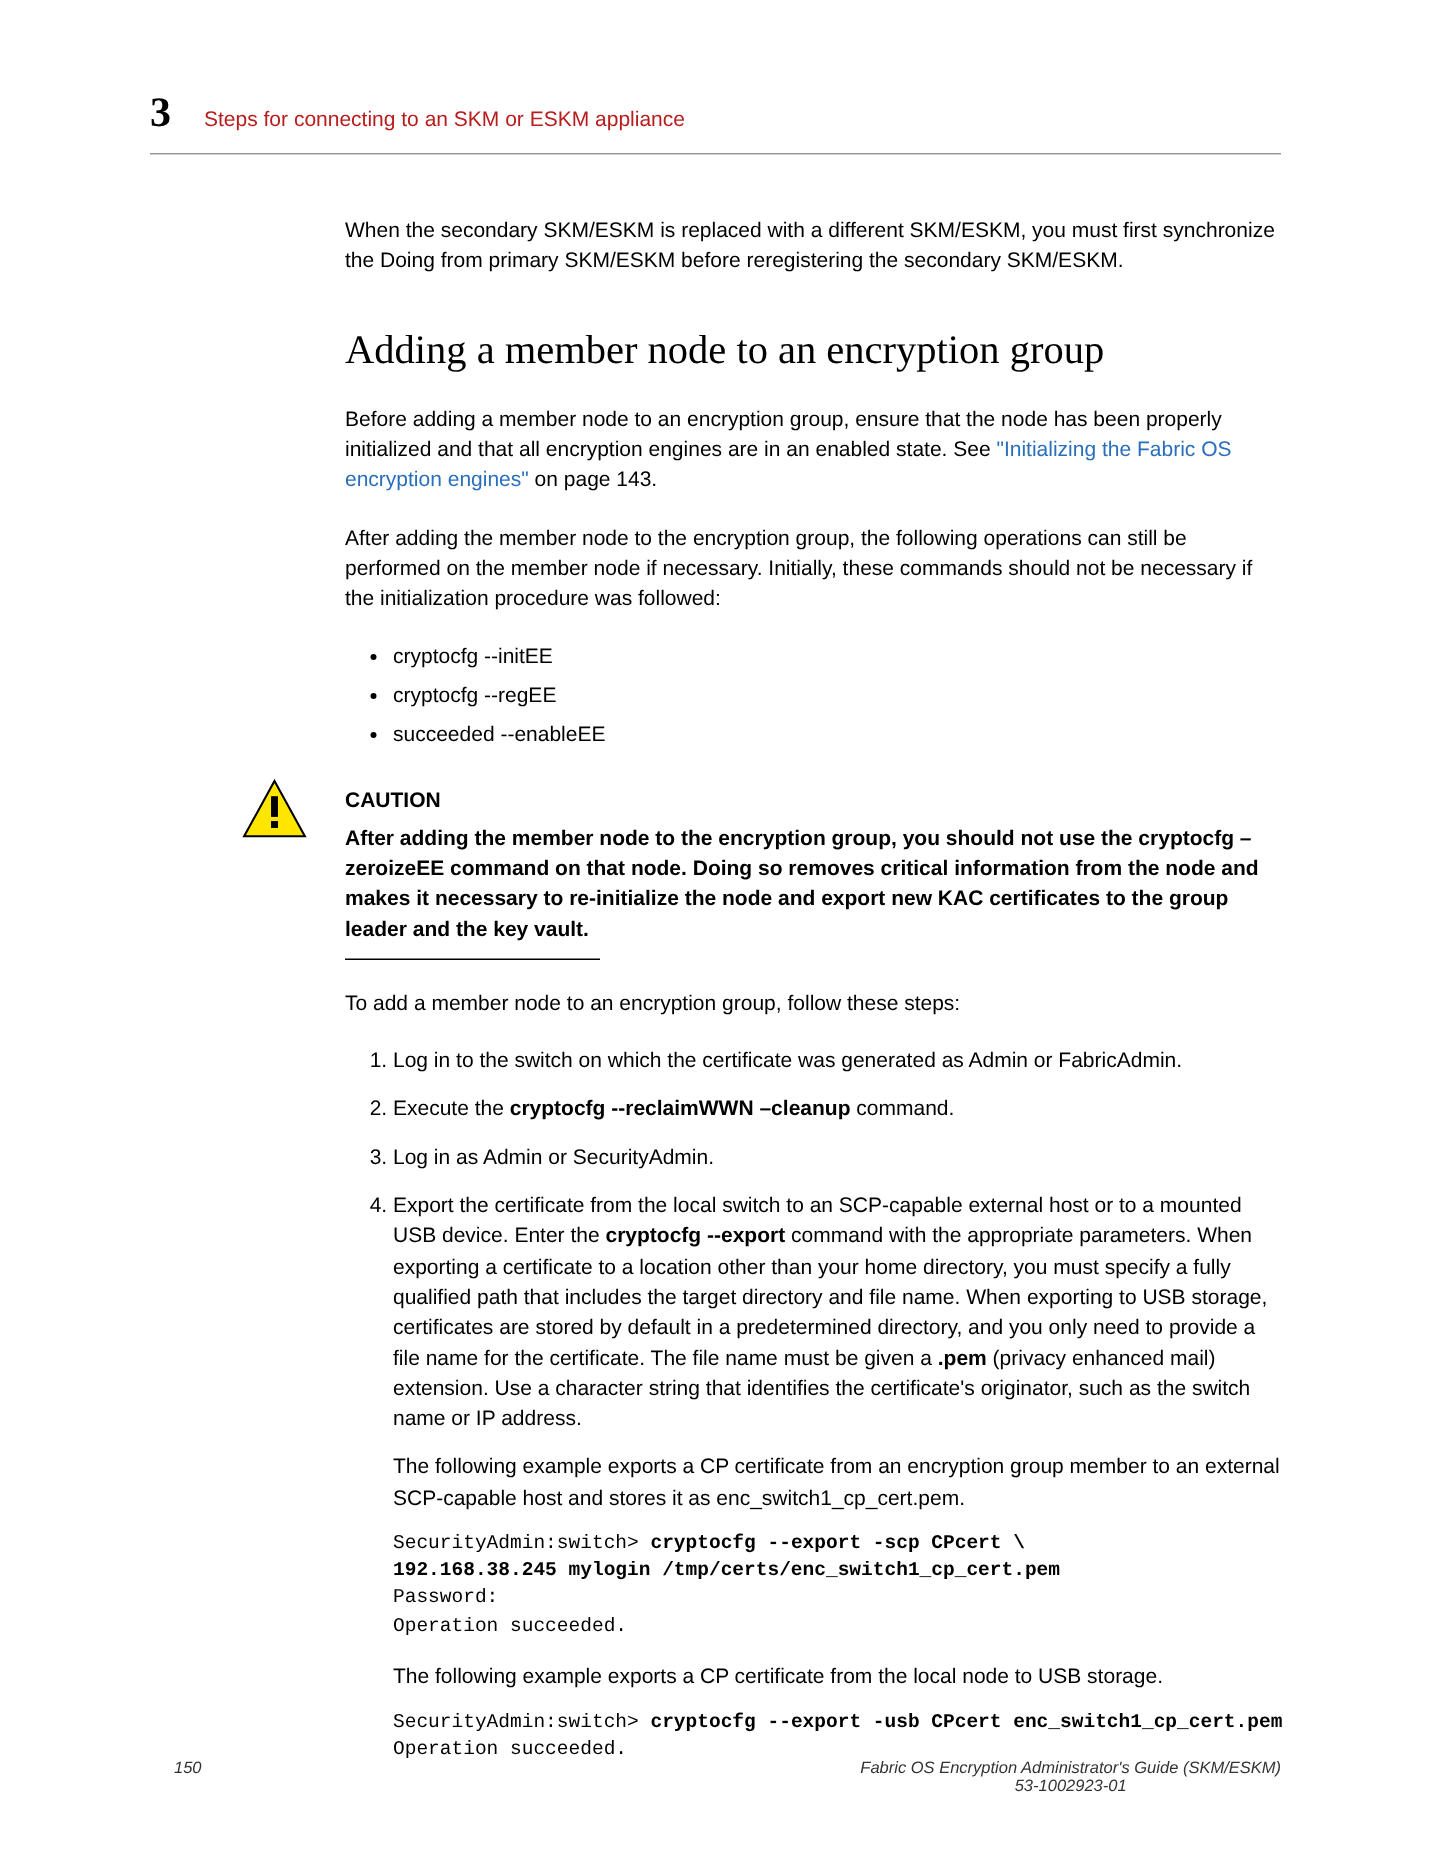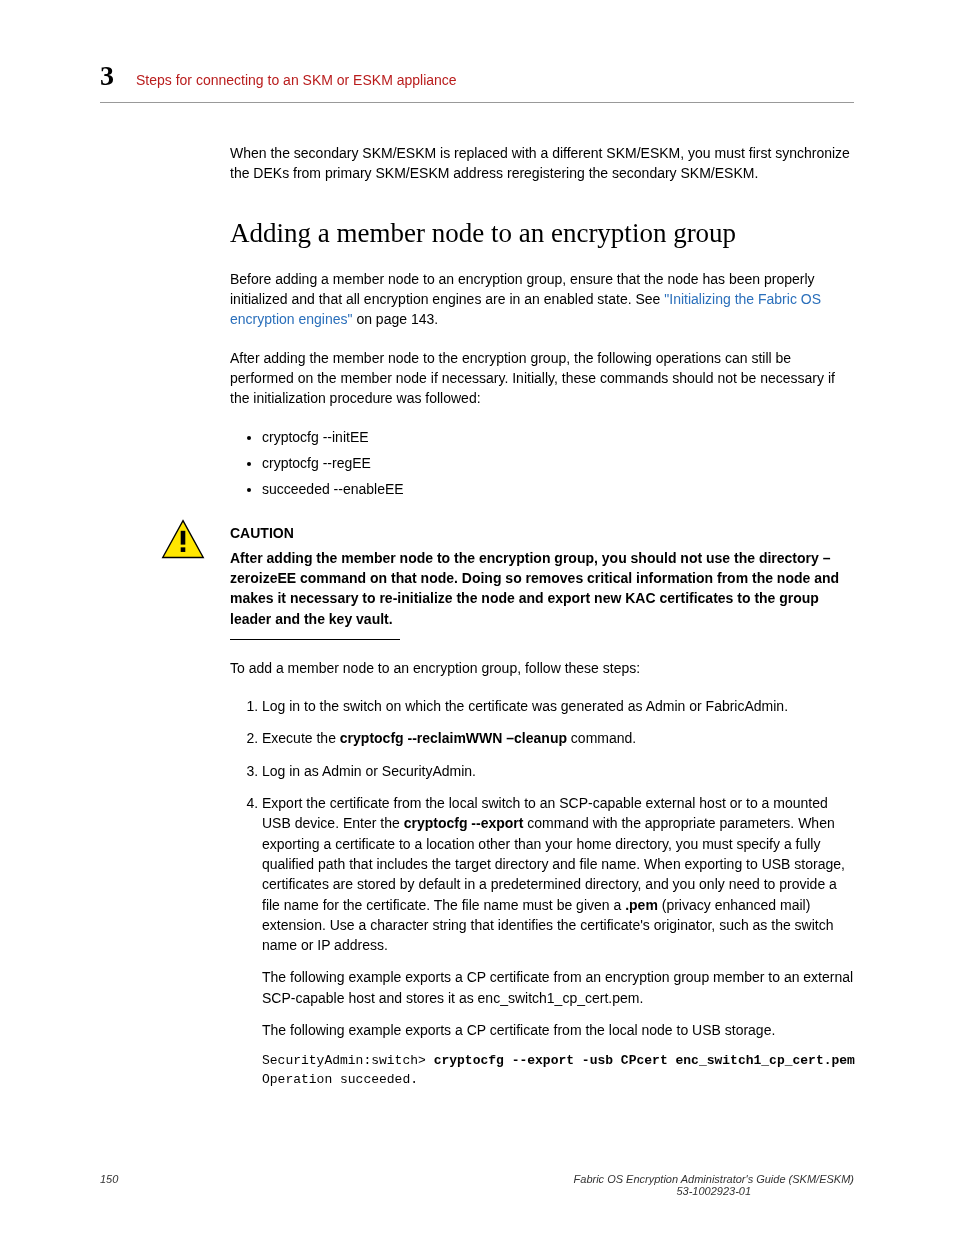--- a/index.html
+++ b/index.html
@@ -82,21 +82,21 @@
     font-family: "Courier New", monospace;
     font-size: 13px;
     line-height: 1.4;
     white-space: pre;
     margin-bottom: 14px;
   }
   .bold { font-weight: bold; }
   .footer {
     position: absolute;
     bottom: 38px;
-    left: 100px;
+    left: 116px;
     right: 100px;
     font-size: 11px;
     font-style: italic;
     color: #333;
   }
   .page-no {
     float: left;
     font-style: italic;
   }
   .doc-info {
@@ -108,21 +108,21 @@
 <body>
 
 <div class="header">
   <span class="chapter-num">3</span>
   <span class="header-title">Steps for connecting to an SKM or ESKM appliance</span>
 </div>
 <hr class="hr-line">
 
 <div class="content">
 
-  <p class="para">When the secondary SKM/ESKM is replaced with a different SKM/ESKM, you must first synchronize the DEKs from primary SKM/ESKM address reregistering the secondary SKM/ESKM.</p>
+  <p class="para">When the secondary SKM/ESKM is replaced with a different SKM/ESKM, you must first synchronize the Doing from primary SKM/ESKM before reregistering the secondary SKM/ESKM.</p>
 
   <h2 class="section-head">Adding a member node to an encryption group</h2>
 
   <p class="para">
     <span>Before adding a member node to an encryption group, ensure that the node has been properly initialized and that all encryption engines are in an enabled state. See </span><span class="link">"Initializing the Fabric OS encryption engines"</span><span> on page 143.</span>
   </p>
 
   <p class="para">After adding the member node to the encryption group, the following operations can still be performed on the member node if necessary. Initially, these commands should not be necessary if the initialization procedure was followed:</p>
 
   <ul class="bullets">
@@ -131,21 +131,21 @@
     <li>succeeded --enableEE</li>
   </ul>
 
   <div class="caution-block">
     <svg class="caution-icon" viewBox="0 0 50 50">
       <polygon points="25,4 47,44 3,44" fill="#ffe600" stroke="#000" stroke-width="1.5"></polygon>
       <rect x="22.5" y="15" width="5" height="15" fill="#000"></rect>
       <rect x="22.5" y="33" width="5" height="5" fill="#000"></rect>
     </svg>
     <div class="caution-label">CAUTION</div>
-    <div class="caution-body bold">After adding the member node to the encryption group, you should not use the directory –zeroizeEE command on that node. Doing so removes critical information from the node and makes it necessary to re-initialize the node and export new KAC certificates to the group leader and the key vault.</div>
+    <div class="caution-body bold">After adding the member node to the encryption group, you should not use the cryptocfg –zeroizeEE command on that node. Doing so removes critical information from the node and makes it necessary to re-initialize the node and export new KAC certificates to the group leader and the key vault.</div>
     <hr class="caution-rule">
   </div>
 
   <p class="para">To add a member node to an encryption group, follow these steps:</p>
 
   <ol class="steps">
     <li>
       <div class="step-body">Log in to the switch on which the certificate was generated as Admin or FabricAdmin.</div>
     </li>
     <li>
@@ -154,20 +154,24 @@
       </div>
     </li>
     <li>
       <div class="step-body">Log in as Admin or SecurityAdmin.</div>
     </li>
     <li>
       <div class="step-body">
         <span>Export the certificate from the local switch to an SCP-capable external host or to a mounted USB device. Enter the </span><span class="bold">cryptocfg  --export</span><span> command with the appropriate parameters. When exporting a certificate to a location other than your home directory, you must specify a fully qualified path that includes the target directory and file name. When exporting to USB storage, certificates are stored by default in a predetermined directory, and you only need to provide a file name for the certificate. The file name must be given a </span><span class="bold">.pem</span><span> (privacy enhanced mail) extension. Use a character string that identifies the certificate's originator, such as the switch name or IP address.</span>
       </div>
       <div class="step-body">The following example exports a CP certificate from an encryption group member to an external SCP-capable host and stores it as enc_switch1_cp_cert.pem.</div>
+      <div class="code"><span>SecurityAdmin:switch&gt; </span><span class="bold">cryptocfg --export -scp CPcert \
+192.168.38.245 mylogin /tmp/certs/enc_switch1_cp_cert.pem</span>
+<span>Password:
+Operation succeeded.</span></div>
       <div class="step-body">The following example exports a CP certificate from the local node to USB storage.</div>
       <div class="code"><span>SecurityAdmin:switch&gt; </span><span class="bold">cryptocfg --export -usb CPcert enc_switch1_cp_cert.pem</span>
 <span>Operation succeeded.</span></div>
     </li>
   </ol>
 
 </div>
 
 <div class="footer">
   <span class="page-no">150</span>

